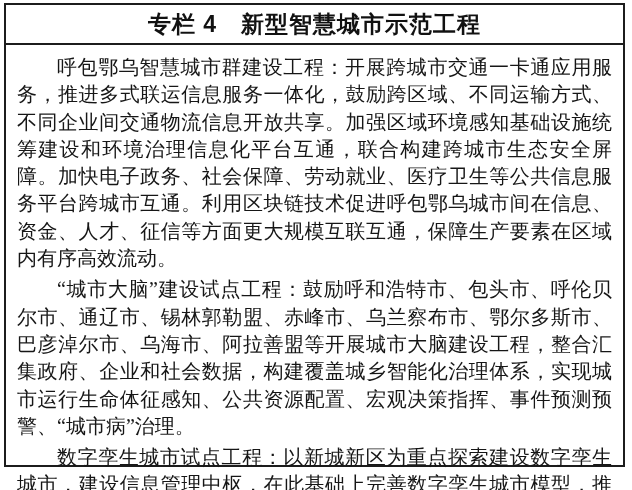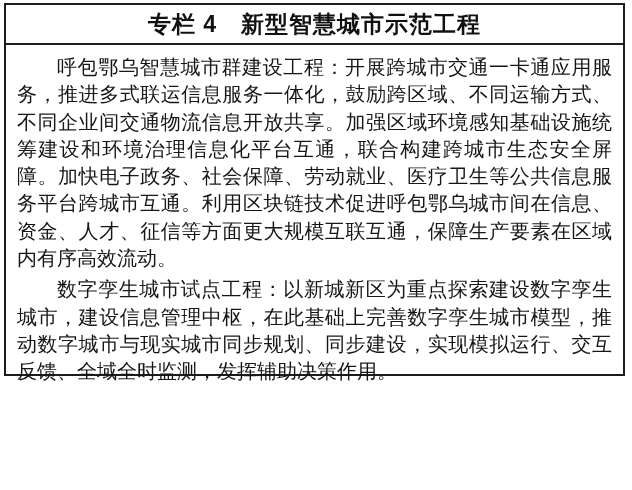--- a/index.html
+++ b/index.html
@@ -13,21 +13,21 @@
     height: 490px;
     background: #ffffff;
     overflow: hidden;
     color: #1a1a1a;
   }
   .column-box {
     position: absolute;
     left: 4px;
     top: 3px;
     width: 621px;
-    height: 373px;
+    height: 464px;
     border: 2px solid #1c1c1c;
     box-sizing: border-box;
     background: #ffffff;
   }
   .box-header {
     height: 40px;
     border-bottom: 2px solid #1c1c1c;
     box-sizing: border-box;
     display: flex;
     align-items: center;
@@ -57,16 +57,17 @@
 </head>
 <body>
 
 <div class="page">
   <div class="column-box">
     <div class="box-header">
       <span>专栏 4　新型智慧城市示范工程</span>
     </div>
     <div class="box-body">
       <p>呼包鄂乌智慧城市群建设工程：开展跨城市交通一卡通应用服务，推进多式联运信息服务一体化，鼓励跨区域、不同运输方式、不同企业间交通物流信息开放共享。加强区域环境感知基础设施统筹建设和环境治理信息化平台互通，联合构建跨城市生态安全屏障。加快电子政务、社会保障、劳动就业、医疗卫生等公共信息服务平台跨城市互通。利用区块链技术促进呼包鄂乌城市间在信息、资金、人才、征信等方面更大规模互联互通，保障生产要素在区域内有序高效流动。</p>
+      <p>“城市大脑”建设试点工程：鼓励呼和浩特市、包头市、呼伦贝尔市、通辽市、锡林郭勒盟、赤峰市、乌兰察布市、鄂尔多斯市、巴彦淖尔市、乌海市、阿拉善盟等开展城市大脑建设工程，整合汇集政府、企业和社会数据，构建覆盖城乡智能化治理体系，实现城市运行生命体征感知、公共资源配置、宏观决策指挥、事件预测预警、“城市病”治理。</p>
       <p>数字孪生城市试点工程：以新城新区为重点探索建设数字孪生城市，建设信息管理中枢，在此基础上完善数字孪生城市模型，推动数字城市与现实城市同步规划、同步建设，实现模拟运行、交互反馈、全域全时监测，发挥辅助决策作用。</p>
     </div>
   </div>
 </div>
 
 </body></html>

